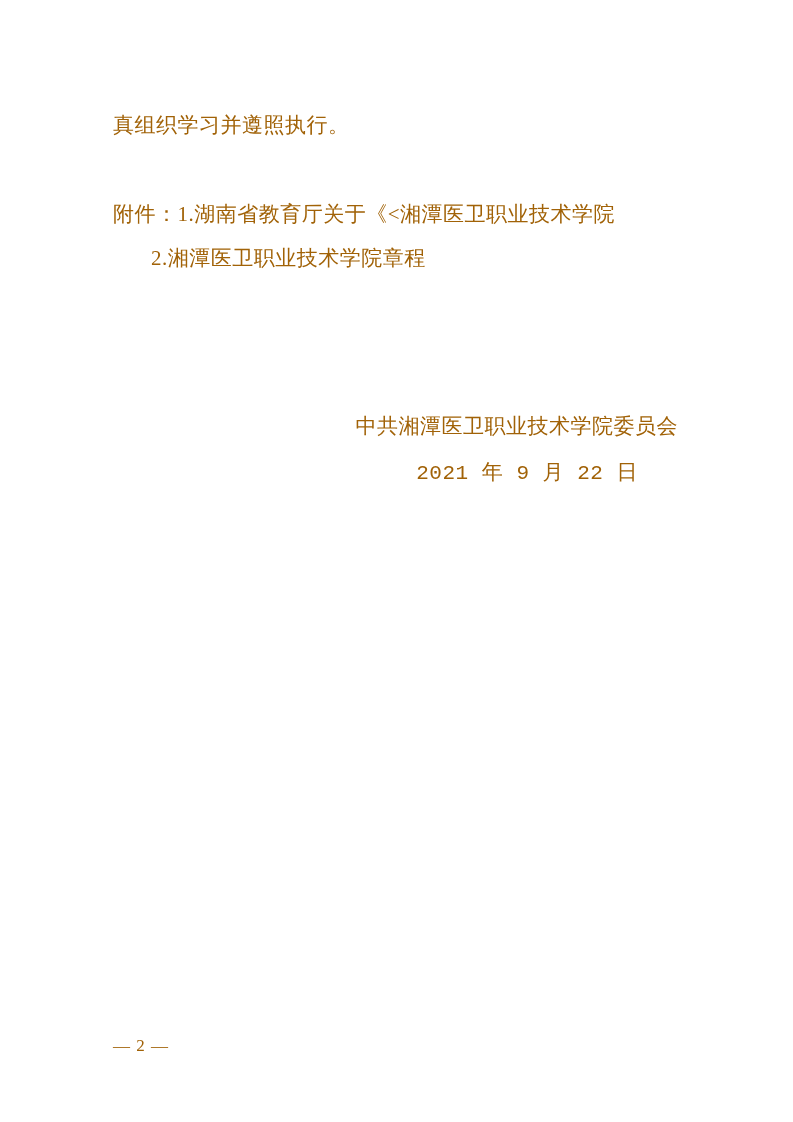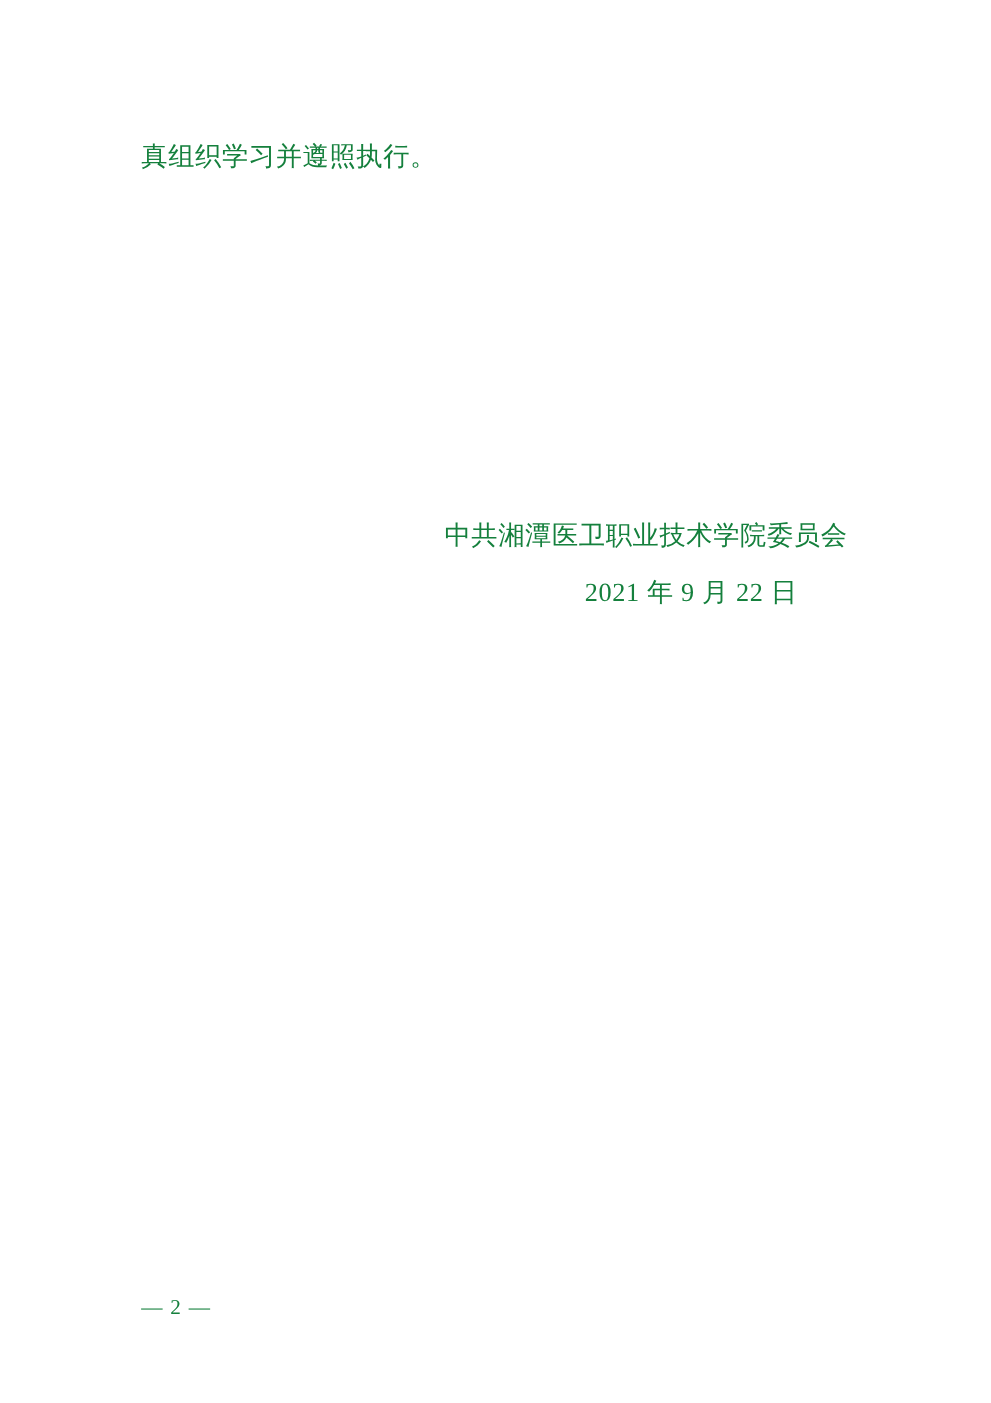--- a/index.html
+++ b/index.html
@@ -8,21 +8,21 @@
     background: #ffffff;
   }
   .page {
     position: relative;
     width: 793px;
     height: 1122px;
     background: #ffffff;
     margin: 0 auto;
     overflow: hidden;
     font-family: "Liberation Serif", "DejaVu Serif", serif;
-    color: #15803d;
+    color: #a16207;
   }
   .body-text {
     position: absolute;
     font-size: 21px;
     line-height: 38px;
     letter-spacing: 0.5px;
     white-space: pre;
   }
   .continued-line {
     left: 113px;
@@ -51,20 +51,21 @@
     left: 113px;
     top: 405px;
     width: 565px;
     text-align: right;
   }
   .signature-line {
     font-size: 21px;
     line-height: 46px;
     letter-spacing: 0.5px;
     white-space: pre;
+    font-family: Liberation Mono, monospace;
   }
   .date-line {
     padding-right: 40px;
   }
   .page-number {
     position: absolute;
     left: 113px;
     top: 1036px;
     font-size: 17px;
     letter-spacing: 1px;
@@ -72,20 +73,22 @@
   }
 </style>
 </head>
 <body>
 
 <div class="page">
 
   <div class="body-text continued-line">真组织学习并遵照执行。</div>
 
   <div class="attachment-block">
+    <div class="attachment-line">附件：1.湖南省教育厅关于《&lt;湘潭医卫职业技术学院</div>
+    <div class="attachment-line indent-1">2.湘潭医卫职业技术学院章程</div>
   </div>
 
   <div class="signature-block">
     <div class="signature-line">中共湘潭医卫职业技术学院委员会</div>
     <div class="signature-line date-line">2021 年 9 月 22 日</div>
   </div>
 
   <div class="page-number">— 2 —</div>
 
 </div>

